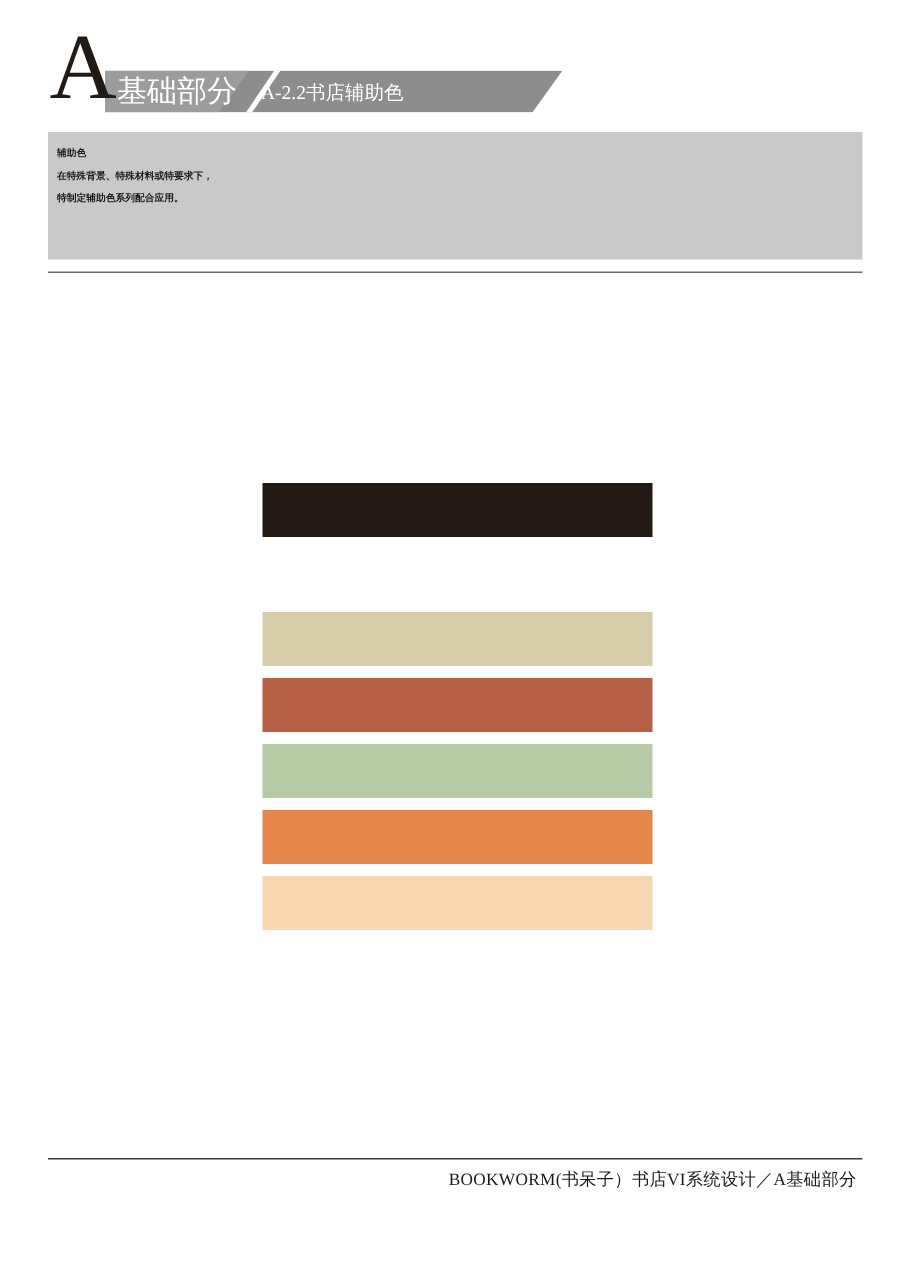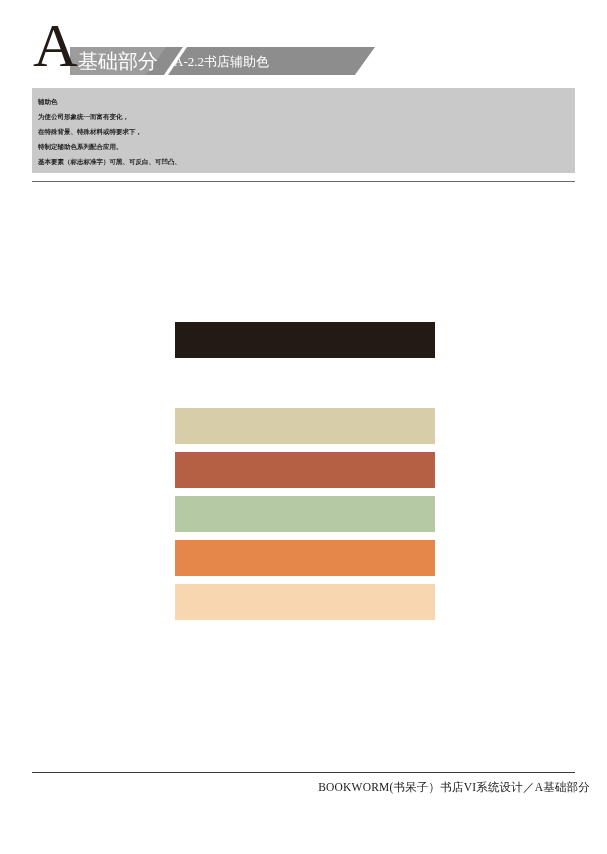--- a/index.html
+++ b/index.html
@@ -168,21 +168,21 @@
     position: absolute;
     left: 32px;
     top: 772px;
     width: 543px;
     height: 0;
     border-top: 1.4px solid #3b3b3b;
   }
 
   .footer-text {
     position: absolute;
-    right: 17px;
+    right: 36px;
     top: 779px;
     font-family: "Liberation Serif", "DejaVu Serif", serif;
     font-size: 11.5px;
     line-height: 16px;
     color: #1a1a1a;
     white-space: nowrap;
     letter-spacing: 0.2px;
   }
 </style>
 </head>
@@ -200,24 +200,22 @@
       <div class="band-divider"></div>
 
       <div class="band-title">基础部分</div>
 
       <div class="band-subtitle">A-2.2书店辅助色</div>
     </div>
   </div>
 
   <div class="desc-block">
     <div class="desc-line first">辅助色</div>
-    <div class="desc-line">为使公司形象统一而富有变化，</div>
     <div class="desc-line">在特殊背景、特殊材料或特要求下，</div>
     <div class="desc-line">特制定辅助色系列配合应用。</div>
-    <div class="desc-line">基本要素（标志标准字）可黑、可反白、可凹凸、</div>
   </div>
 
   <div class="rule-top"></div>
 
   <div class="swatch swatch-primary" style="background: rgb(35, 26, 22);"></div>
 
   <div class="swatch swatch-a" style="background: rgb(215, 205, 168);"></div>
 
   <div class="swatch swatch-b" style="background: rgb(181, 95, 68);"></div>
 

